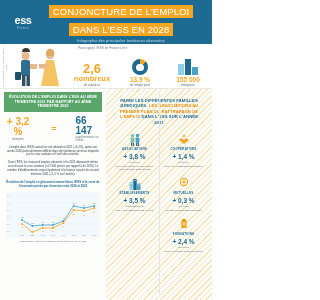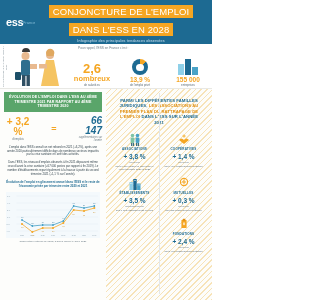--- a/index.html
+++ b/index.html
@@ -13,21 +13,21 @@
 
   
   .header {
     position: relative;
     height: 44px;
     background: #1d6a92;
     display: flex; align-items: center;
   }
   .logo {
     width: 34px; margin-left: 6px;
-    display: flex; flex-direction: row; align-items: center;
+    display: flex; flex-direction: column; align-items: center;
     color: #ffffff;
   }
   .logo-main { font-size: 11px; font-weight: bold; letter-spacing: -0.4px; line-height: 10px; }
   .logo-sub { font-size: 3.4px; letter-spacing: .3px; color: #8fc4dd; margin-top: 1px; }
   .title-wrap { flex: 1; text-align: center; padding-right: 10px; }
   .title-line {
     display: inline-block;
     background: #f5a623;
     color: #ffffff;
     font-weight: normal;
@@ -103,21 +103,21 @@
   .hdr-orange .dk { color: #1d6a92; }
 
   .kpi-row {
     display: flex; align-items: center; justify-content: center;
     gap: 19px; margin-top: 4px;
   }
   .kpi-a { text-align: center; }
   .kpi-num { font-size: 10px; font-weight: bold; color: #f5a623; line-height: 10px; }
   .kpi-sub { font-size: 2.8px; color: #6a7a84; }
   .kpi-eq { font-size: 9px; color: #f5a623; font-weight: bold; }
-  .kpi-b { text-align: right; font-style: italic; }
+  .kpi-b { text-align: left; }
   .kpi-num2 { font-size: 10px; font-weight: bold; color: #1d6a92; line-height: 10px; }
   .kpi-sub2 { font-size: 2.6px; color: #6a7a84; }
 
   .para { font-size: 2.8px; line-height: 3.8px; color: #2e3f49; text-align: center;
     margin-top: 4px; padding: 0 3px; }
 
   .chart-title { font-size: 2.9px; line-height: 3.6px; color: #1d6a92; font-weight: bold;
     text-align: center; margin-top: 5px; }
 
   .chart-box { margin: 3px 2px 0; position: relative; height: 46px;

